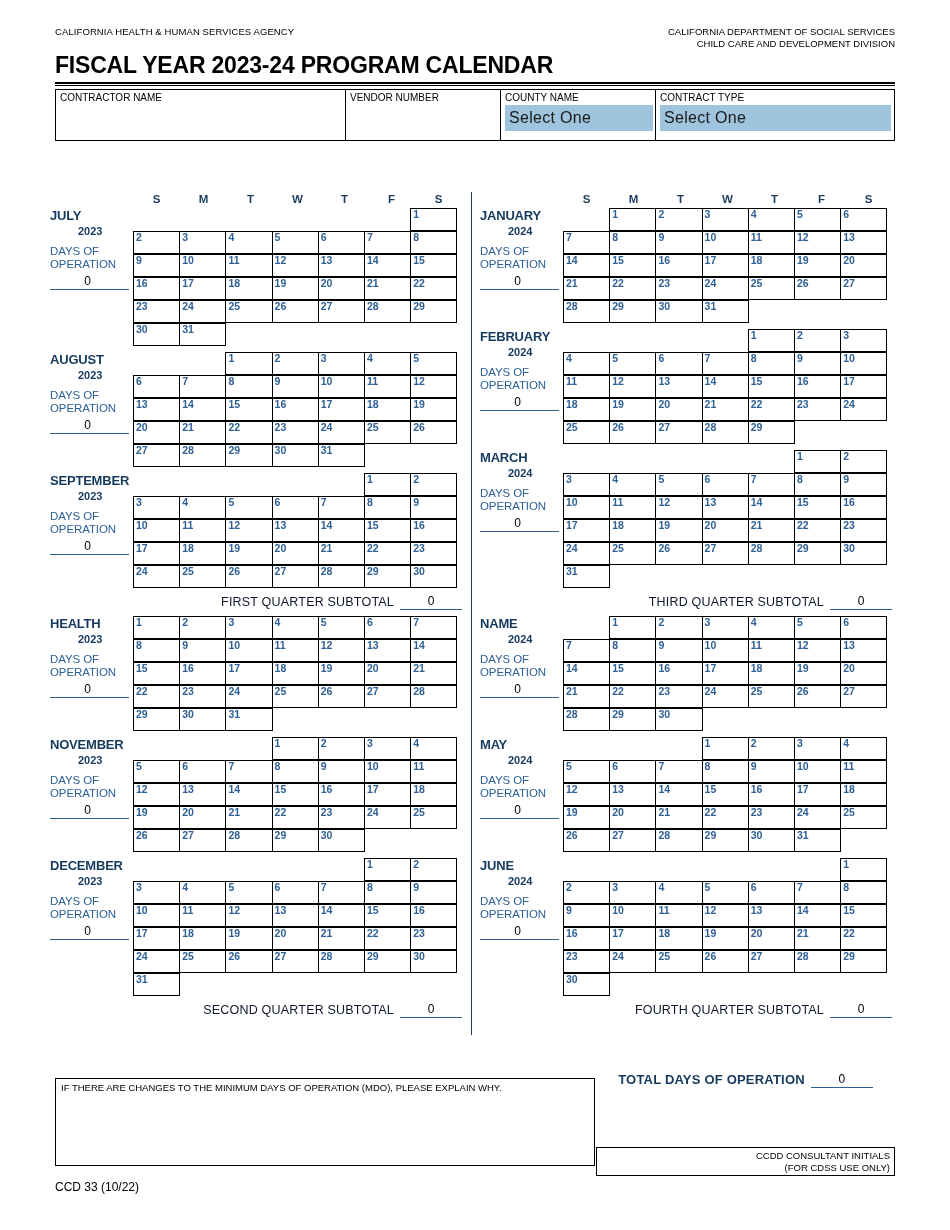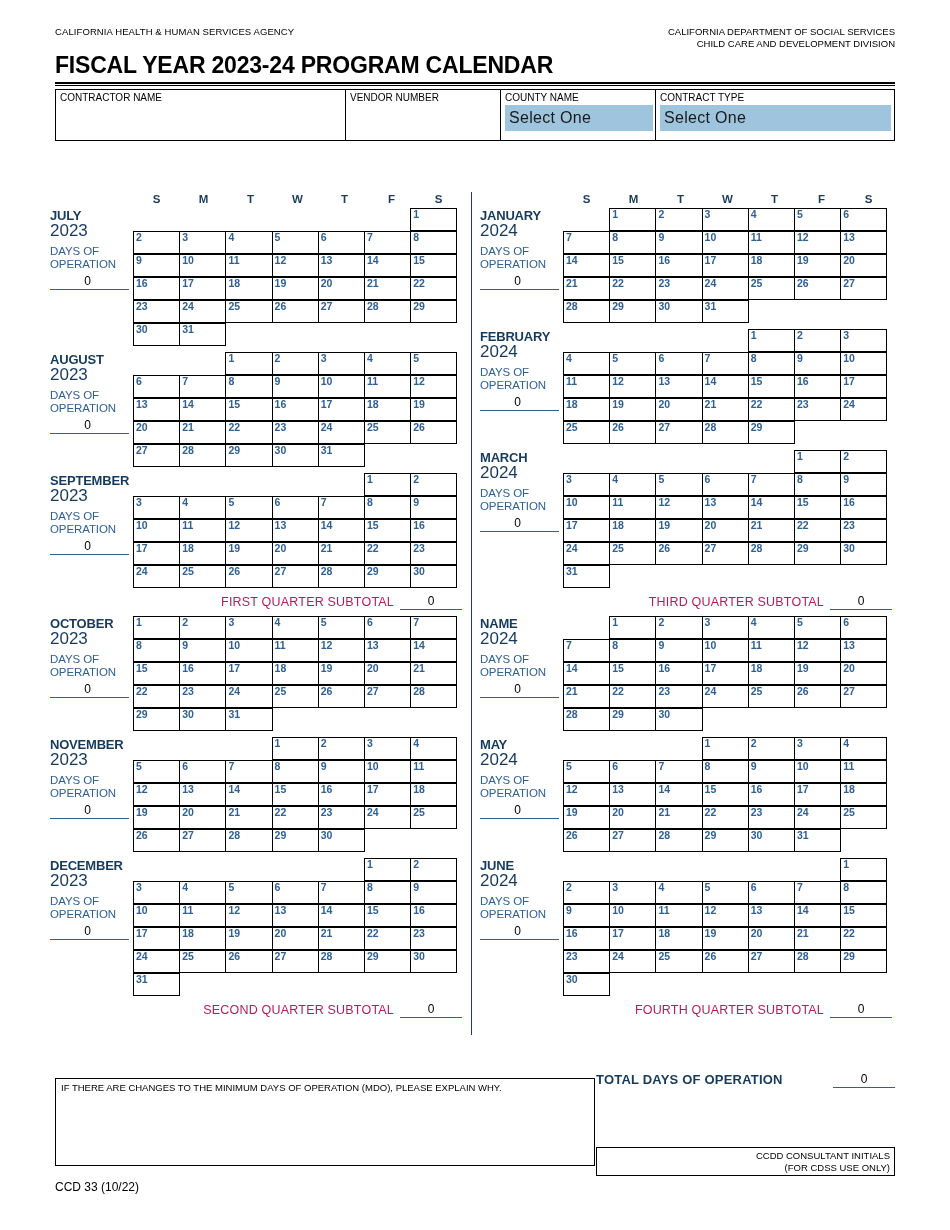--- a/index.html
+++ b/index.html
@@ -80,22 +80,23 @@
   }
 
   .month-block { position: relative; margin-bottom: 0px; }
   .month-inner { display: flex; }
   .month-side { width: 83px; position: relative; padding-right: 4px; }
   .month-name {
     font-size: 13px; font-weight: bold; color:#153a5e;
     line-height: 15px; letter-spacing: -0.2px; white-space: nowrap;
   }
   .month-year {
-    font-size: 17px; font-weight: normal; color:#153a5e;
+    font-size: 11px; font-weight: bold; color:#153a5e;
     line-height: 16px;
+    margin-left: 28px;
   }
   .dop-label {
     margin-top: 6px; font-size: 11.5px; color:#2e6095; line-height: 13px;
     letter-spacing: -0.1px;
   }
   .dop-value {
     text-align: center; font-size: 12px; color:#000;
     margin-top: 3px; line-height: 14px; padding-right: 4px;
   }
   .dop-rule {
@@ -121,39 +122,39 @@
     font-size: 11px; border: none; outline: none; background: transparent;
     font-family: "Liberation Sans", sans-serif; color:#000; padding: 0 2px;
   }
 
   
   .subtotal-row {
     display: flex; align-items: flex-end; justify-content: flex-end;
     width: 412px; margin-top: 6px;
   }
   .subtotal-label {
-    font-size: 12.5px; color:#be185d; letter-spacing: .2px; padding-bottom: 1px;
+    font-size: 12.5px; color:#0f172a; letter-spacing: .2px; padding-bottom: 1px;
   }
   .subtotal-label.bold { font-weight: bold; color:#153a5e; font-size: 13px; }
   .subtotal-val {
     width: 62px; text-align: center; font-size: 12px; color:#000;
     border-bottom: 1.6px solid #2e6095; margin-left: 6px; padding-bottom: 1px;
     line-height: 14px;
   }
 
   
   .explain-box {
     position: absolute; left: 55px; top: 1078px; width: 540px; height: 88px;
     border: 1.3px solid #000; padding: 3px 5px;
   }
   .explain-label { font-size: 9.5px; color:#000; }
 
   .total-row {
     position: absolute; left: 596px; top: 1072px; width: 299px;
-    display: flex; align-items: flex-end; justify-content: space-between;
+    display: flex; align-items: flex-end; justify-content: center;
   }
 
   .cdss-table {
     position: absolute; left: 596px; top: 1147px; width: 299px;
     border: 1.3px solid #000;
     text-align: right;
   }
   .cdss-cell {
     border-bottom: 1.3px solid #000; padding: 2px 4px;
     font-size: 9.5px; line-height: 1.22; color:#000;
@@ -682,21 +683,21 @@
             </div>
           </div>
         </div>
         <div class="subtotal-row" style="margin-top: 4px; margin-bottom: 6px;">
           <div class="subtotal-label">FIRST QUARTER SUBTOTAL</div>
           <div class="subtotal-val">0</div>
         </div>
         <div class="month-block" style="margin-bottom: 6px;">
           <div class="month-inner">
             <div class="month-side">
-              <div class="month-name">OCTOBER</div>
+              <div class="month-name">HEALTH</div>
               <div class="month-year">2023</div>
               <div class="dop-label">
                 <div>DAYS OF</div>
                 <div>OPERATION</div>
               </div>
               <div class="dop-value">0</div>
               <div class="dop-rule"></div>
             </div>
             <div class="grid">
               <div class="week">

